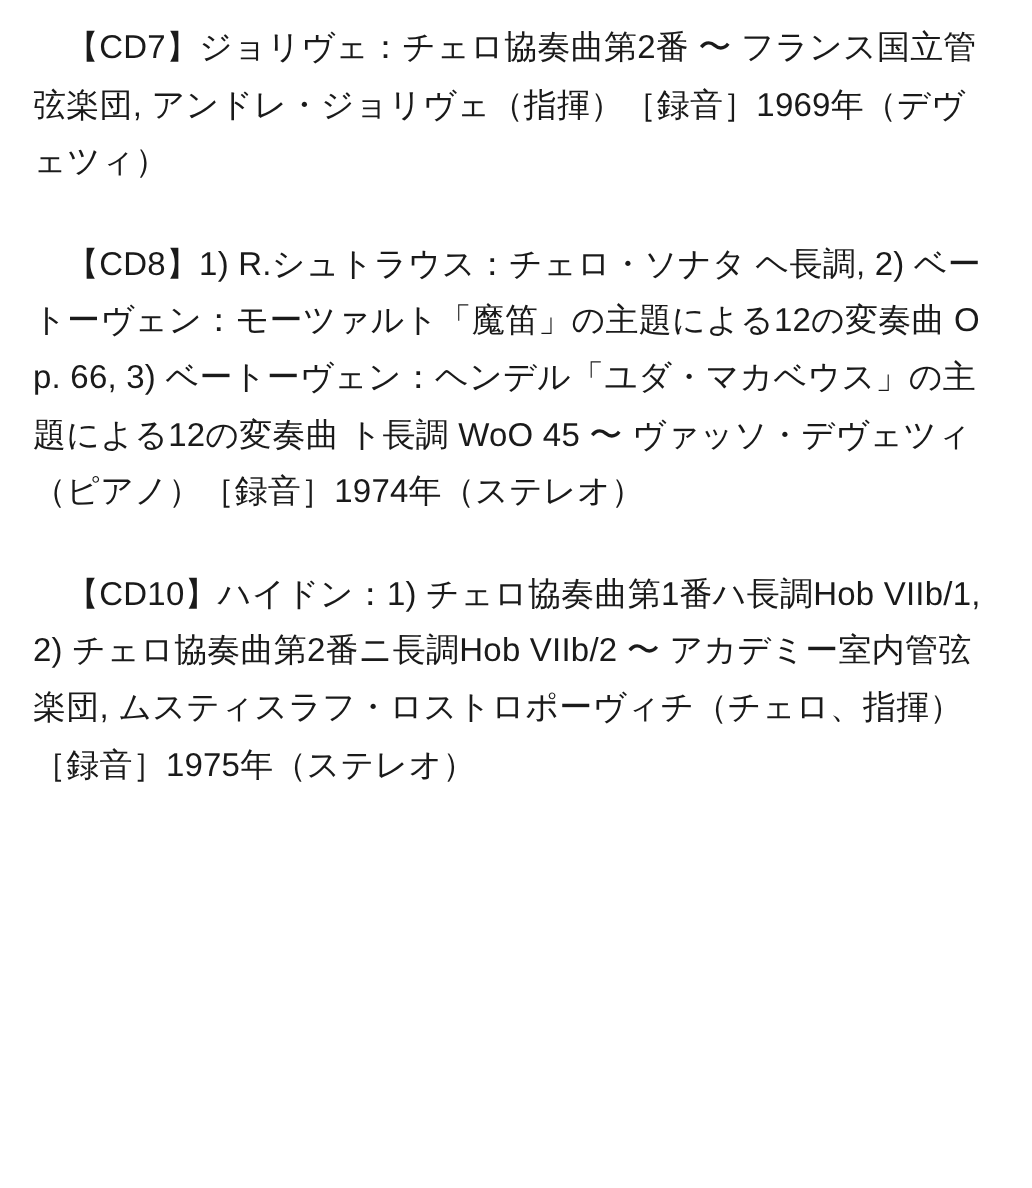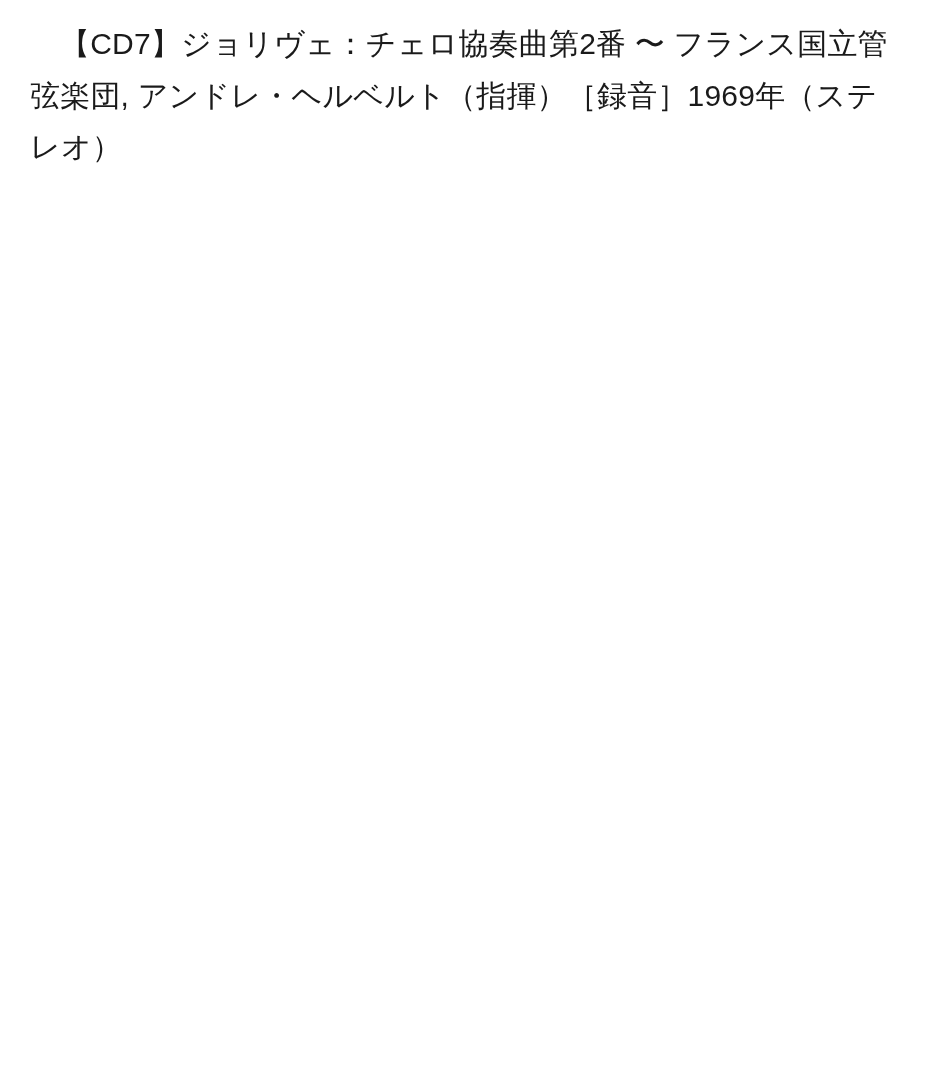--- a/index.html
+++ b/index.html
@@ -30,14 +30,16 @@
     text-align: left;
   }
   .entry:last-child {
     margin-bottom: 0;
   }
 </style>
 </head>
 <body>
 
 <div class="doc">
-  <p class="entry">【CD7】ジョリヴェ：チェロ協奏曲第2番 〜 フランス国立管弦楽団, アンドレ・ヘルベルト（指揮）［録音］1969年（ステレオ）</p>
+  <p class="entry">【CD7】ジョリヴェ：チェロ協奏曲第2番 〜 フランス国立管弦楽団, アンドレ・ジョリヴェ（指揮）［録音］1969年（デヴェツィ）</p>
+  <p class="entry">【CD8】1) R.シュトラウス：チェロ・ソナタ ヘ長調, 2) ベートーヴェン：モーツァルト「魔笛」の主題による12の変奏曲 Op. 66, 3) ベートーヴェン：ヘンデル「ユダ・マカベウス」の主題による12の変奏曲 ト長調 WoO 45 〜 ヴァッソ・デヴェツィ（ピアノ）［録音］1974年（ステレオ）</p>
+  <p class="entry">【CD10】ハイドン：1) チェロ協奏曲第1番ハ長調Hob VIIb/1, 2) チェロ協奏曲第2番ニ長調Hob VIIb/2 〜 アカデミー室内管弦楽団, ムスティスラフ・ロストロポーヴィチ（チェロ、指揮）［録音］1975年（ステレオ）</p>
 </div>
 
 </body></html>

